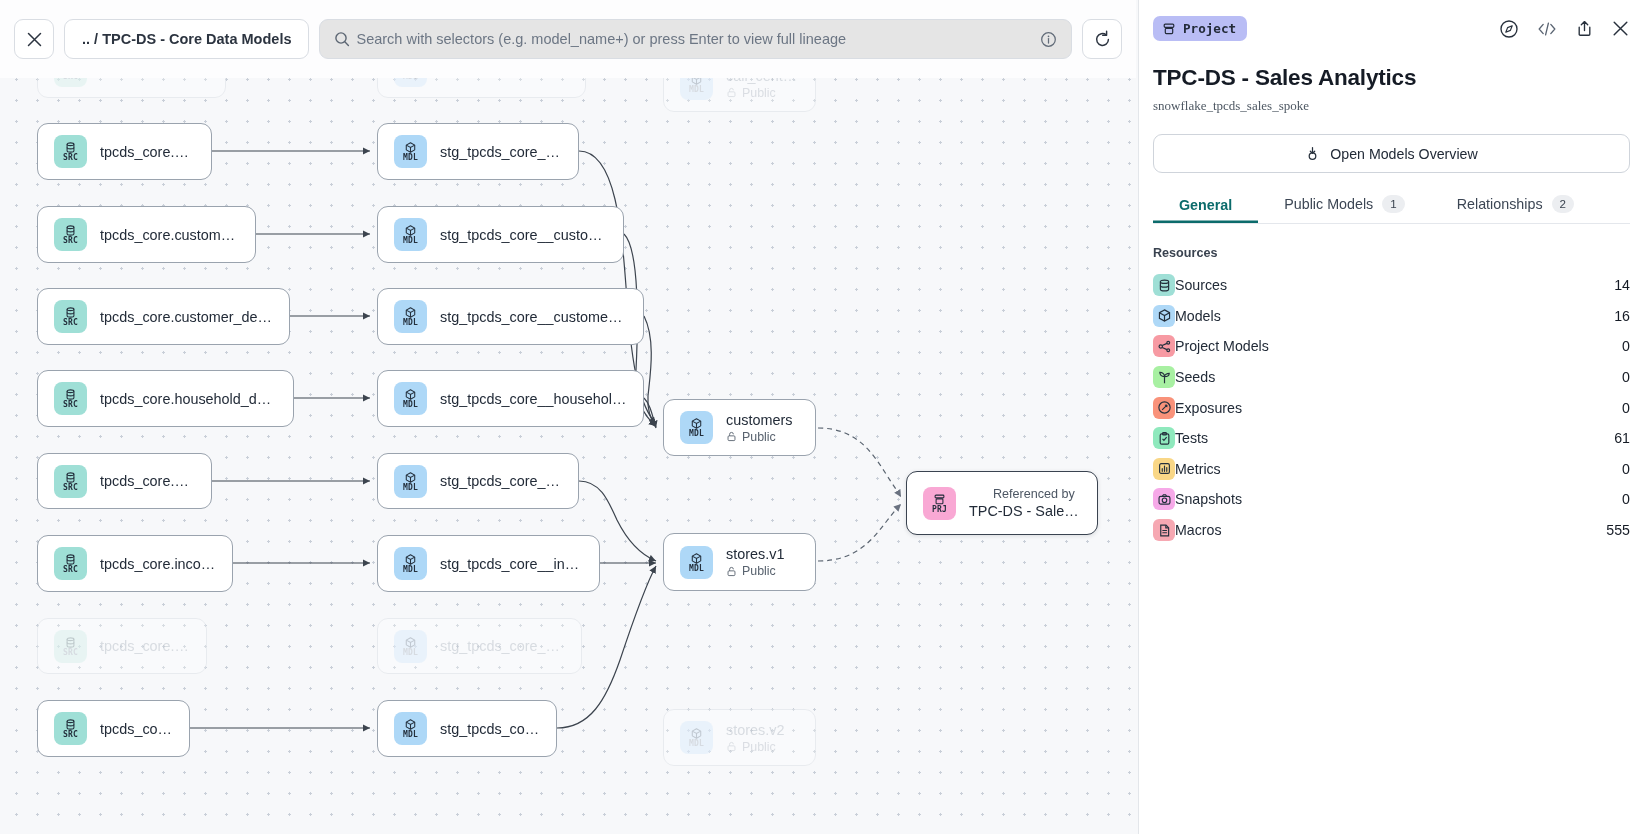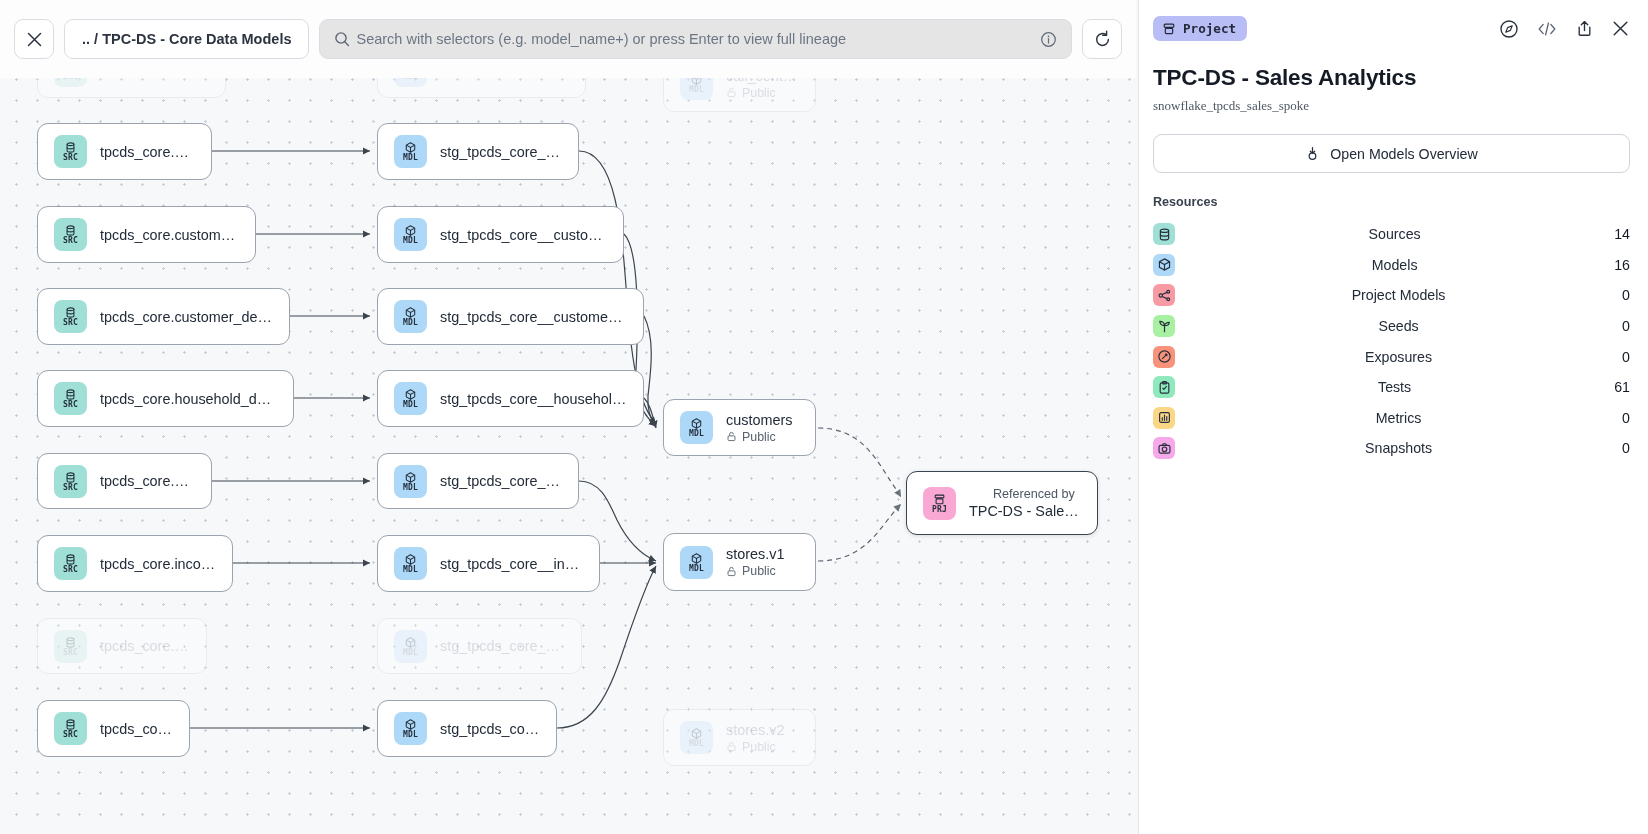--- a/index.html
+++ b/index.html
@@ -124,21 +124,21 @@
   }
   .tab.active { color: #0b6b6b; font-weight: 700; box-shadow: inset 0 -2.5px 0 0 #0b6b6b; }
   .tab-count {
     background: #eceef1; color: #3b4450; border-radius: 9px;
     font-size: 11.6px; padding: 2px 8px; line-height: 14px;
   }
   .res-head { font-size: 12.6px; font-weight: 700; color: #39424f; padding: 22px 18px 0 14px; }
   .res-list { padding: 10px 18px 0 14px; }
   .res-row {
     display: flex; align-items: center; 
-    height: 30.6px; cursor: pointer; text-align: center;
+    height: 30.6px; cursor: pointer;
   }
   .res-ico {
     flex: none; width: 22px; height: 22px; border-radius: 6px;
     display: flex; align-items: center; justify-content: center;
   }
   .res-label { flex: 1; font-size: 14.2px; color: #222b38; }
   .res-count { font-size: 14.2px; color: #151b25; font-weight: 400; }
 </style>
 </head>
 <body>
@@ -558,20 +558,33 @@
     <div class="panel-sub">snowflake_tpcds_sales_spoke</div>
 
     <div class="btn-overview">
       <svg class="ico" width="15" height="15" viewBox="0 0 15 15">
         <path d="M7.5,1.6 L7.5,7.2 M5.3,5.2 L7.5,7.4 L9.7,5.2" stroke="#27303c" stroke-width="1.25" fill="none" stroke-linecap="round" stroke-linejoin="round"></path>
         <circle cx="7.5" cy="10.1" r="3.3" stroke="#27303c" stroke-width="1.25" fill="none"></circle>
       </svg>
       <span>Open Models Overview</span>
     </div>
 
+    <div class="tabs" id="panel-tabs">
+        <div class="tab active">
+          <span>General</span>
+        </div>
+        <div class="tab">
+          <span>Public Models</span>
+          <span class="tab-count">1</span>
+        </div>
+        <div class="tab">
+          <span>Relationships</span>
+          <span class="tab-count">2</span>
+        </div>
+      </div>
 
     <div class="res-head">Resources</div>
     <div class="res-list" id="res-list">
         <div class="res-row">
           <span class="res-ico" style="background:#9fdfd6">
             <svg width="15" height="15" viewBox="0 0 16 16">
               <ellipse cx="8" cy="4" rx="4.4" ry="1.8" stroke="#24303d" stroke-width="1.25" fill="none"></ellipse>
               <path d="M3.6,4 L3.6,12 A4.4,1.8 0 0 0 12.4,12 L12.4,4" stroke="#24303d" stroke-width="1.25" fill="none"></path>
               <path d="M3.6,8 A4.4,1.8 0 0 0 12.4,8" stroke="#24303d" stroke-width="1.25" fill="none"></path>
             </svg>
@@ -645,15 +658,26 @@
           <span class="res-ico" style="background:#f6a9e8">
             <svg width="15" height="15" viewBox="0 0 16 16">
               <rect x="2.2" y="4.6" width="11.6" height="8.4" rx="1.8" stroke="#24303d" stroke-width="1.25" fill="none"></rect>
               <path d="M5.8,4.6 L6.8,2.9 L9.2,2.9 L10.2,4.6" stroke="#24303d" stroke-width="1.25" fill="none"></path>
               <circle cx="8" cy="8.8" r="2.4" stroke="#24303d" stroke-width="1.25" fill="none"></circle>
             </svg>
           </span>
           <span class="res-label">Snapshots</span>
           <span class="res-count">0</span>
         </div>
+        <div class="res-row">
+          <span class="res-ico" style="background:#f6a8b2">
+            <svg width="15" height="15" viewBox="0 0 16 16">
+              <path d="M4,2.2 L9.6,2.2 L12.4,5 L12.4,13.8 L4,13.8 Z" stroke="#24303d" stroke-width="1.25" fill="none"></path>
+              <path d="M9.4,2.3 L9.4,5.2 L12.3,5.2" stroke="#24303d" stroke-width="1.25" fill="none"></path>
+              <path d="M6.2,8 L10.2,8 M6.2,10.4 L10.2,10.4" stroke="#24303d" stroke-width="1.25" fill="none" stroke-linecap="round"></path>
+            </svg>
+          </span>
+          <span class="res-label">Macros</span>
+          <span class="res-count">555</span>
+        </div>
       </div>
   </div>
 </div>
 
 </body></html>

